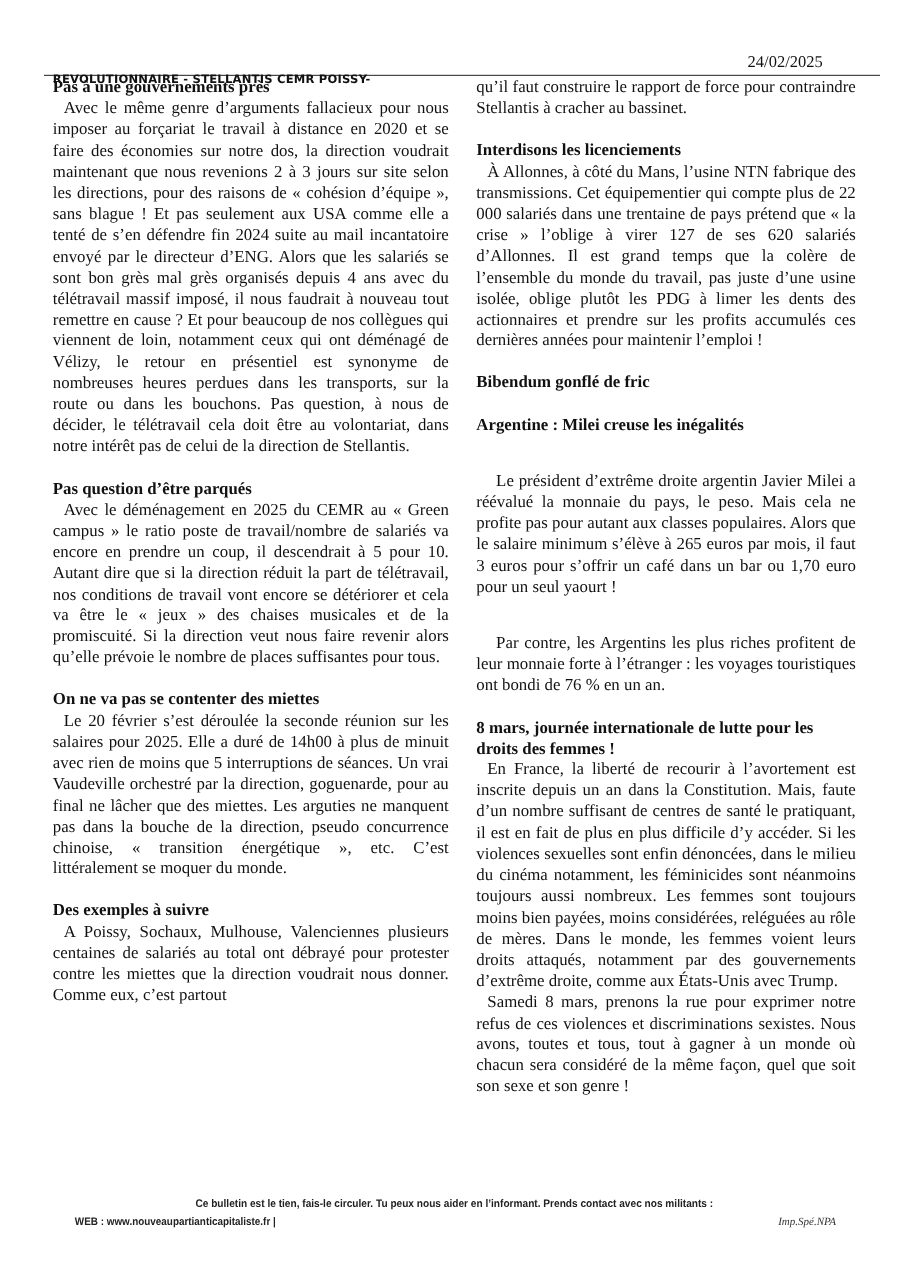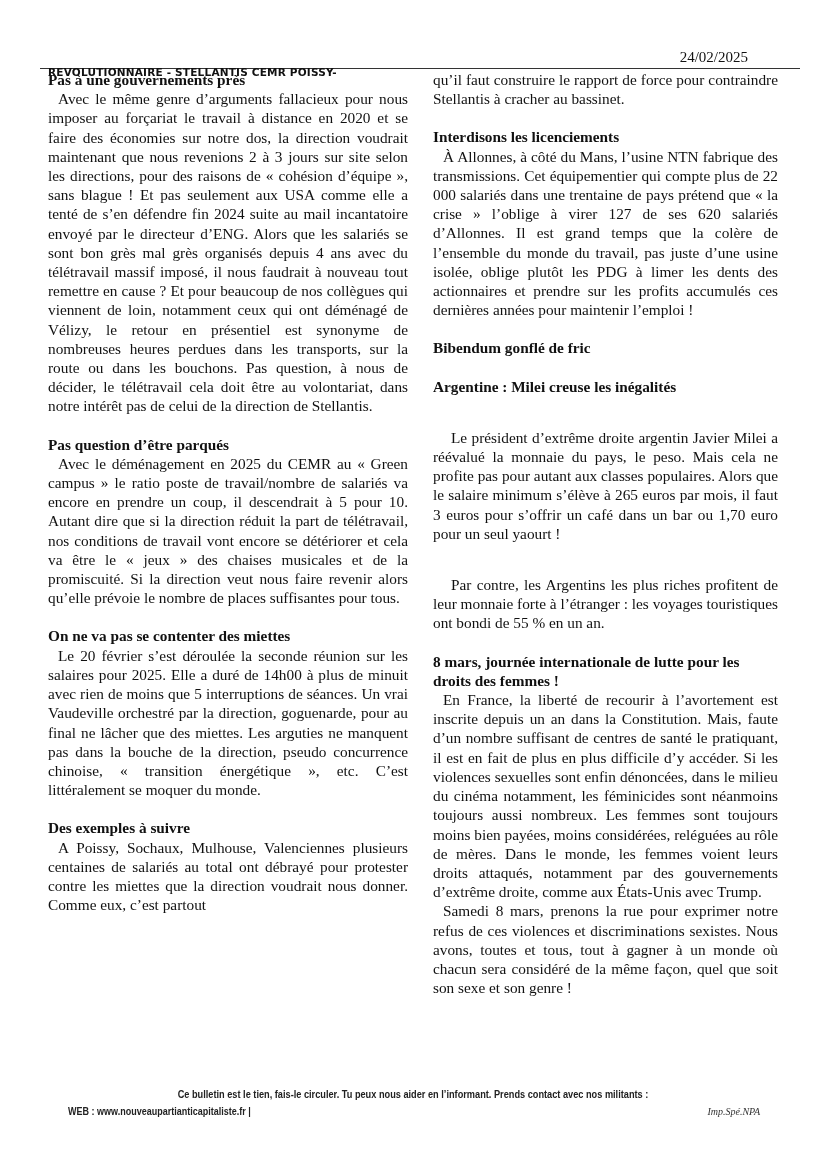--- a/index.html
+++ b/index.html
@@ -77,21 +77,21 @@
   <div class="section">
     <h3>Interdisons les licenciements</h3>
     <p>À Allonnes, à côté du Mans, l’usine NTN fabrique des transmissions. Cet équipementier qui compte plus de 22 000 salariés dans une trentaine de pays prétend que « la crise » l’oblige à virer 127 de ses 620 salariés d’Allonnes. Il est grand temps que la colère de l’ensemble du monde du travail, pas juste d’une usine isolée, oblige plutôt les PDG à limer les dents des actionnaires et prendre sur les profits accumulés ces dernières années pour maintenir l’emploi !</p>
   </div>
   <div class="section">
     <h3>Bibendum gonflé de fric</h3>
   </div>
   <div class="section">
     <h3>Argentine : Milei creuse les inégalités</h3>
     <p class="ind2">Le président d’extrême droite argentin Javier Milei a réévalué la monnaie du pays, le peso. Mais cela ne profite pas pour autant aux classes populaires. Alors que le salaire minimum s’élève à 265 euros par mois, il faut 3 euros pour s’offrir un café dans un bar ou 1,70 euro pour un seul yaourt !</p>
-    <p class="ind2">Par contre, les Argentins les plus riches profitent de leur monnaie forte à l’étranger : les voyages touristiques ont bondi de 55 % en un an.</p>
+    <p class="ind2">Par contre, les Argentins les plus riches profitent de leur monnaie forte à l’étranger : les voyages touristiques ont bondi de 76 % en un an.</p>
   </div>
   <div class="section">
     <h3>8 mars, journée internationale de lutte pour les droits des femmes !</h3>
     <p>En France, la liberté de recourir à l’avortement est inscrite depuis un an dans la Constitution. Mais, faute d’un nombre suffisant de centres de santé le pratiquant, il est en fait de plus en plus difficile d’y accéder. Si les violences sexuelles sont enfin dénoncées, dans le milieu du cinéma notamment, les féminicides sont néanmoins toujours aussi nombreux. Les femmes sont toujours moins bien payées, moins considérées, reléguées au rôle de mères. Dans le monde, les femmes voient leurs droits attaqués, notamment par des gouvernements d’extrême droite, comme aux États-Unis avec Trump.</p>
     <p>Samedi 8 mars, prenons la rue pour exprimer notre refus de ces violences et discriminations sexistes. Nous avons, toutes et tous, tout à gagner à un monde où chacun sera considéré de la même façon, quel que soit son sexe et son genre !</p>
   </div>
 </div>
 
 <div class="footer1">Ce bulletin est le tien, fais-le circuler. Tu peux nous aider en l’informant. Prends contact avec nos militants :</div>
 <div class="footer2">WEB : www.nouveaupartianticapitaliste.fr  |</div>

